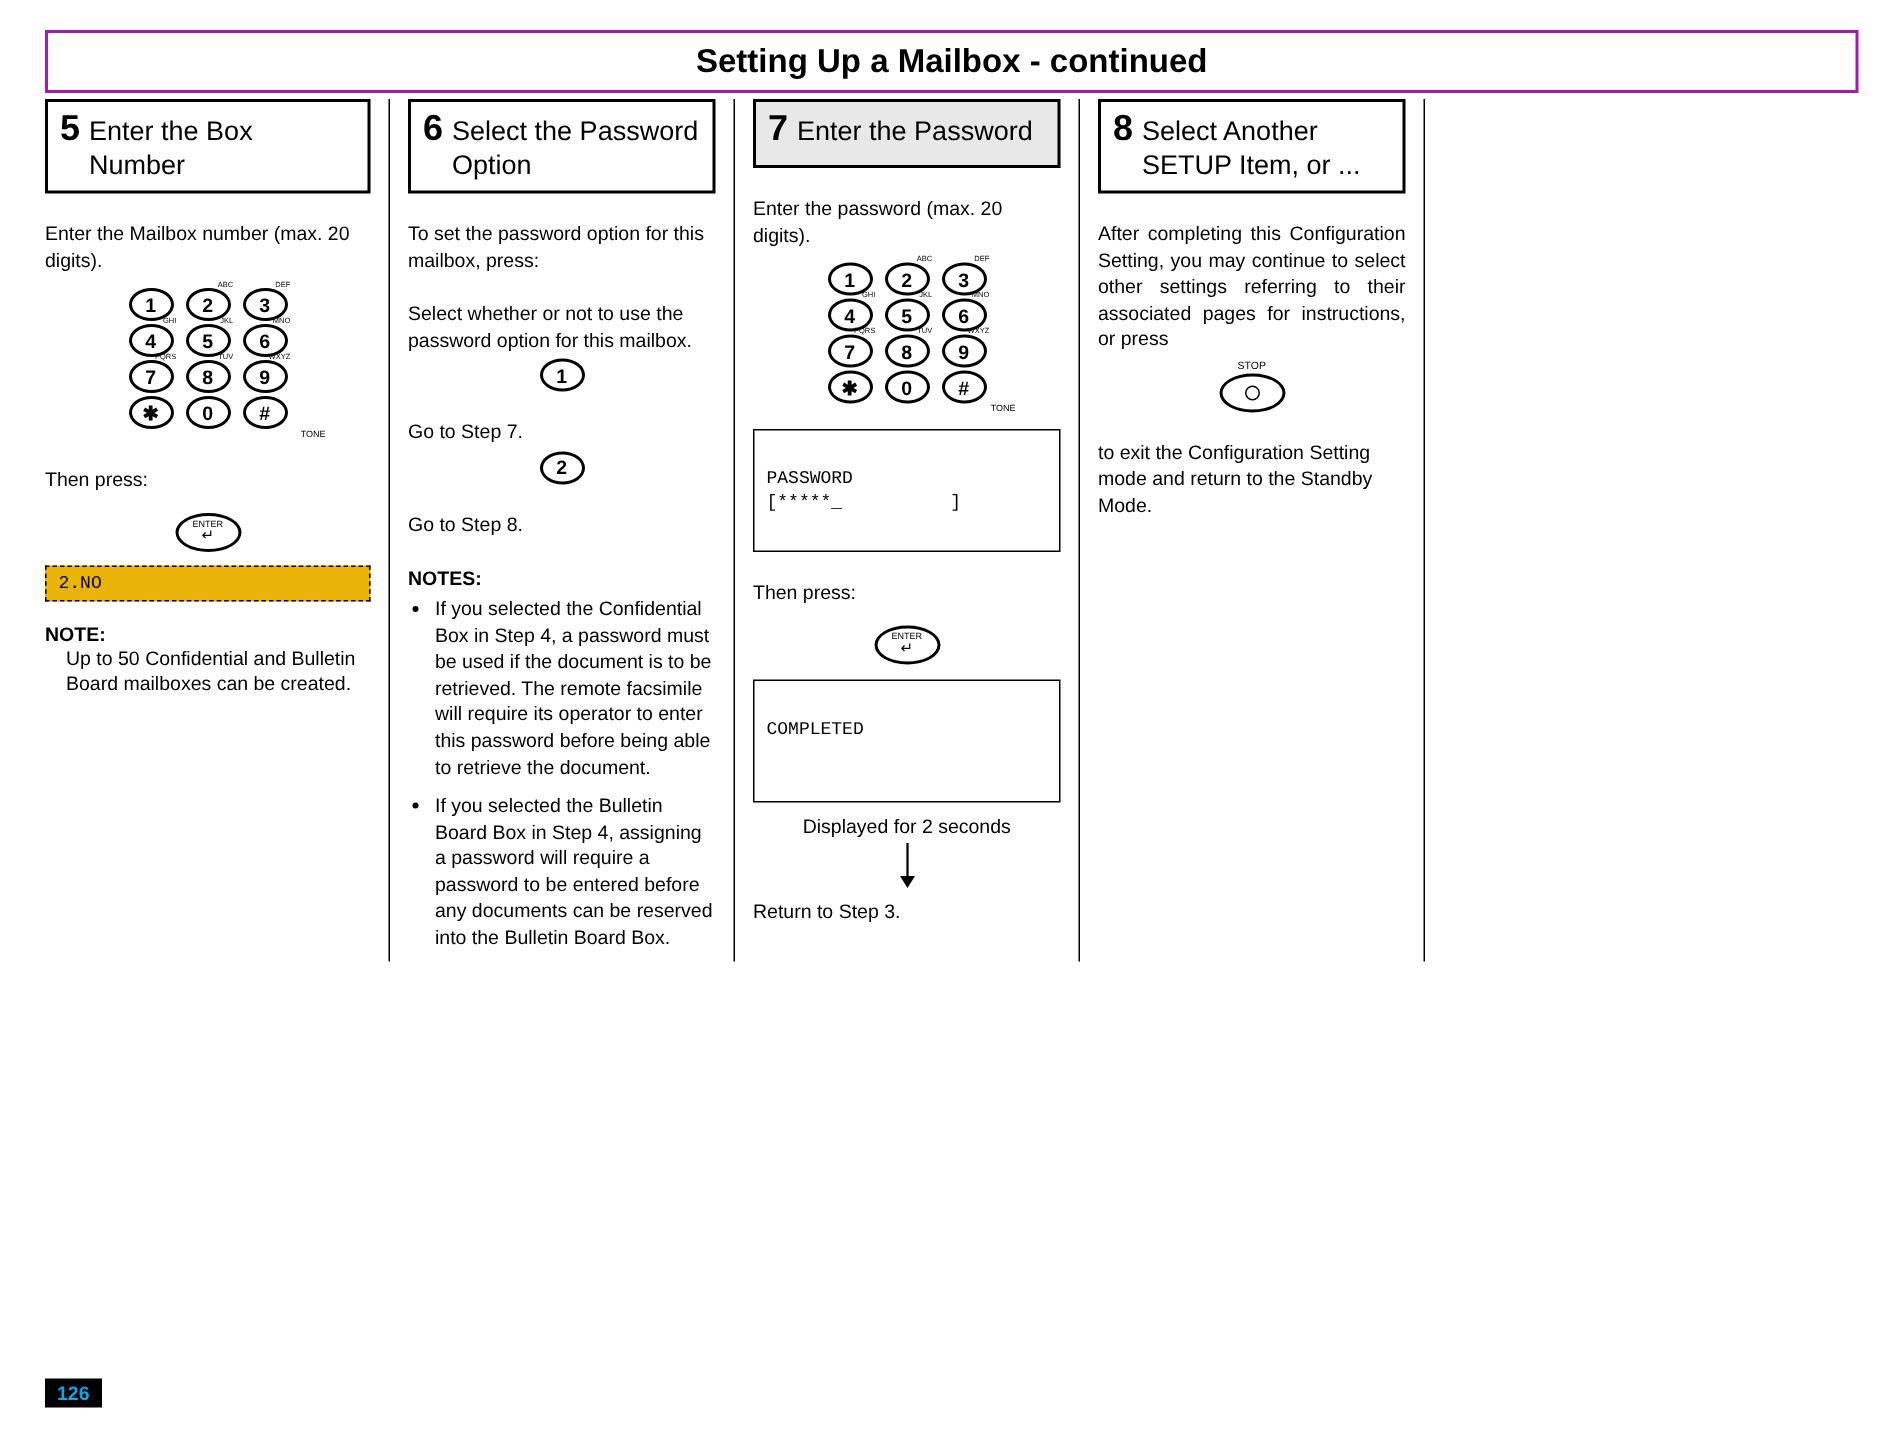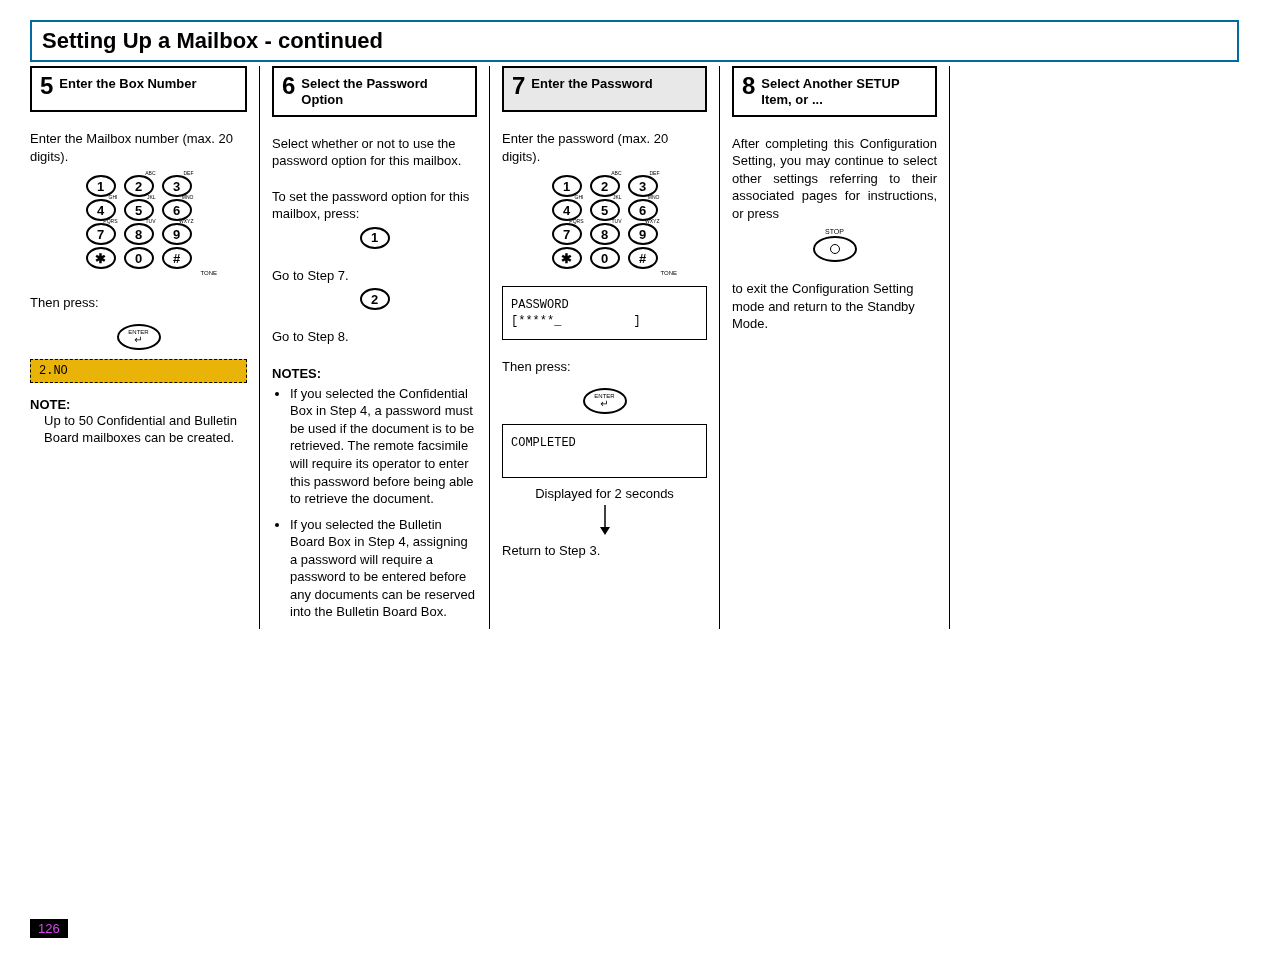--- a/index.html
+++ b/index.html
@@ -6,25 +6,26 @@
   body {
     font-family: Arial, Helvetica, sans-serif;
     font-size: 13px;
     margin: 0;
     padding: 20px 30px 20px 30px;
     background: #fff;
     color: #000;
     width: 1269px;
   }
   .title-box {
-    border: 2px solid #0369a1;
+    border: 2px solid #a21caf;
     padding: 6px 10px;
     font-size: 22px;
     font-weight: bold;
     margin-bottom: 4px;
+    text-align: center;
   }
   .cols {
     display: flex;
     gap: 0;
   }
   .col {
     width: 230px;
     padding: 0 12px;
     border-right: 1px solid #000;
   }
@@ -40,22 +41,22 @@
     background: #fff;
   }
   .col.shaded .step-head { background: #e8e8e8; }
   .step-num {
     font-size: 24px;
     font-weight: 900;
     font-family: Arial, sans-serif;
     line-height: 1;
   }
   .step-title {
-    font-weight: bold;
-    font-size: 13px;
+    font-weight: normal;
+    font-size: 18px;
     line-height: 1.25;
     padding-top: 2px;
   }
   .body-txt {
     margin-top: 18px;
     font-size: 13px;
     line-height: 1.35;
   }
   .keypad { text-align: center; margin: 10px auto; }
   .kp-row { display: flex; justify-content: center; gap: 8px; margin: 2px 0;}
@@ -96,21 +97,21 @@
     display: inline-flex;
     align-items: center; justify-content: center;
   }
   .stop-inner { width:10px; height:10px; border: 1.5px solid #000; border-radius: 50%; position: relative;}
   .stop-inner::after { content:""; font-size:7px;}
   .stop-label { font-size: 7px; text-align: center; margin-bottom: 1px;}
   .lcd {
     border: 1.5px solid #000;
     font-family: "Courier New", monospace;
     font-size: 12px;
-    padding: 10px 8px;
+    padding: 24px 8px;
     margin: 8px 0;
     line-height: 1.35;
     background: #fff;
     white-space: pre;
   }
   .lcd-dashed {
     border: 1.5px dashed #000;
     font-family: "Courier New", monospace;
     font-size: 12px;
     padding: 4px 8px;
@@ -120,23 +121,23 @@
   .note-h { font-weight: bold; margin-top: 14px;}
   .note-body { padding-left: 14px; font-size: 13px; line-height: 1.35;}
   ul.notes { list-style: disc; padding-left: 18px; margin: 4px 0;}
   ul.notes li { margin-bottom: 8px; line-height: 1.35;}
   .single-key { text-align: center; margin: 4px 0;}
   .arrow-down { text-align: center; margin: 4px 0;}
   .arrow-down svg { width: 14px; height: 30px;}
   .page-num {
     position: fixed;
     bottom: 16px; left: 30px;
-    background: #000; color: #d946ef;
+    background: #000; color: #0ea5e9;
     padding: 2px 8px;
-    font-weight: normal;
+    font-weight: bold;
     font-size: 13px;
   }
 </style>
 </head>
 <body>
 
 <div class="title-box">Setting Up a Mailbox - continued</div>
 
 <div class="cols">
 
@@ -215,22 +216,22 @@
 
     <div class="note-h">NOTE:</div>
     <div class="note-body">Up to 50 Confidential and Bulletin Board mailboxes can be created.</div>
   </div>
 
   <div class="col">
     <div class="step-head">
       <div class="step-num">6</div>
       <div class="step-title">Select the Password Option</div>
     </div>
+    <div class="body-txt">To set the password option for this mailbox, press:</div>
     <div class="body-txt">Select whether or not to use the password option for this mailbox.</div>
-    <div class="body-txt">To set the password option for this mailbox, press:</div>
     <div class="single-key">
       <span class="kp-btn">
           <span>1</span>
         </span>
     </div>
     <div class="body-txt">Go to Step 7.</div>
     <div class="single-key">
       <span class="kp-btn">
           <span>2</span>
         </span>

